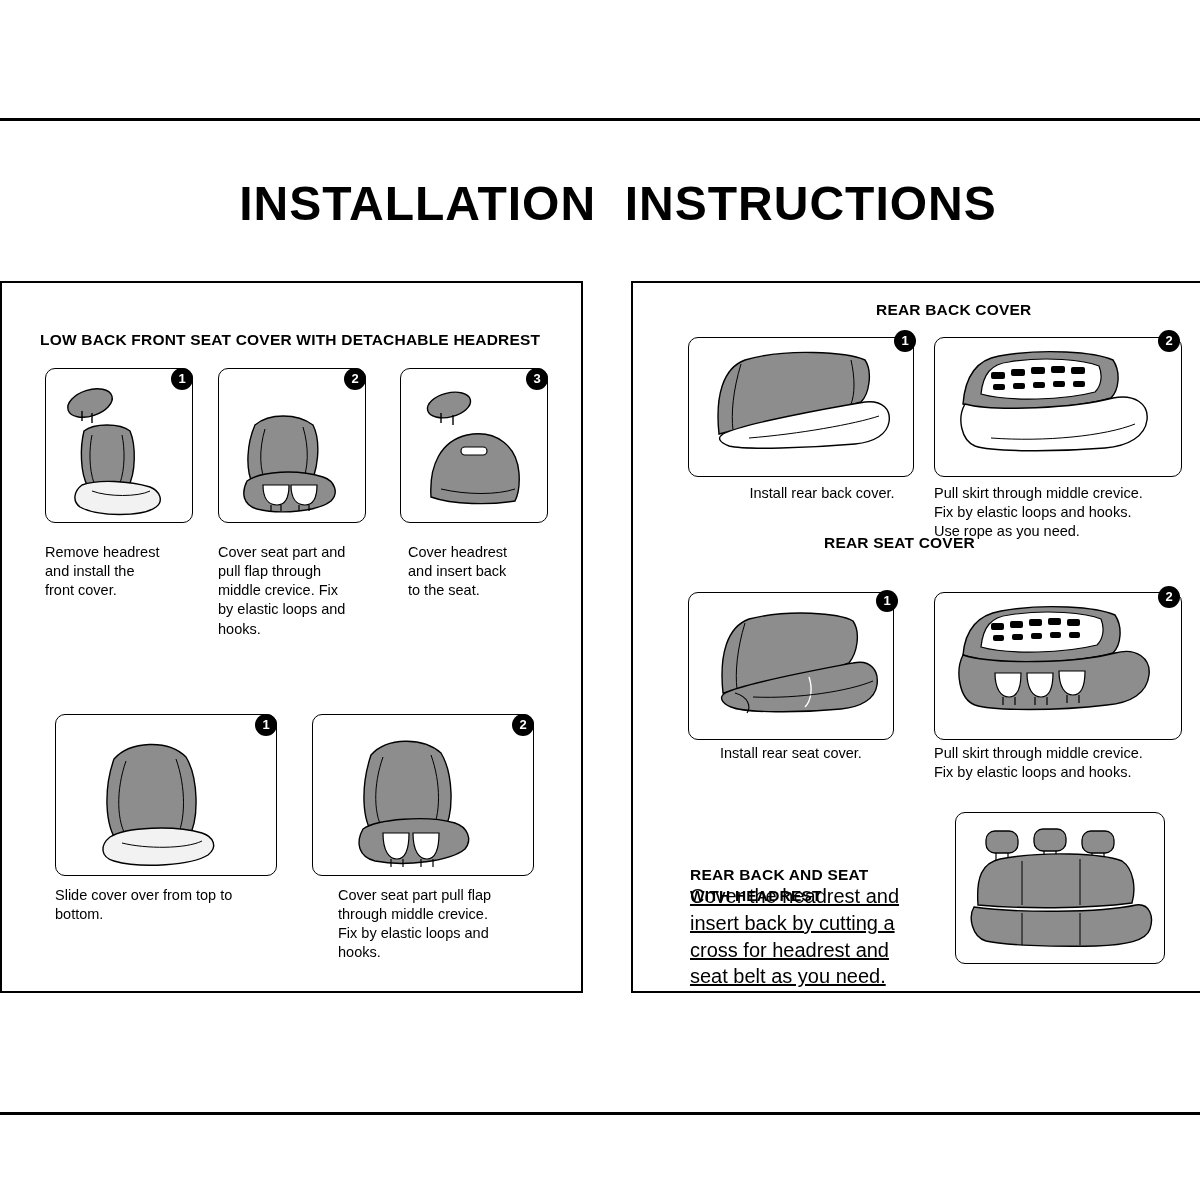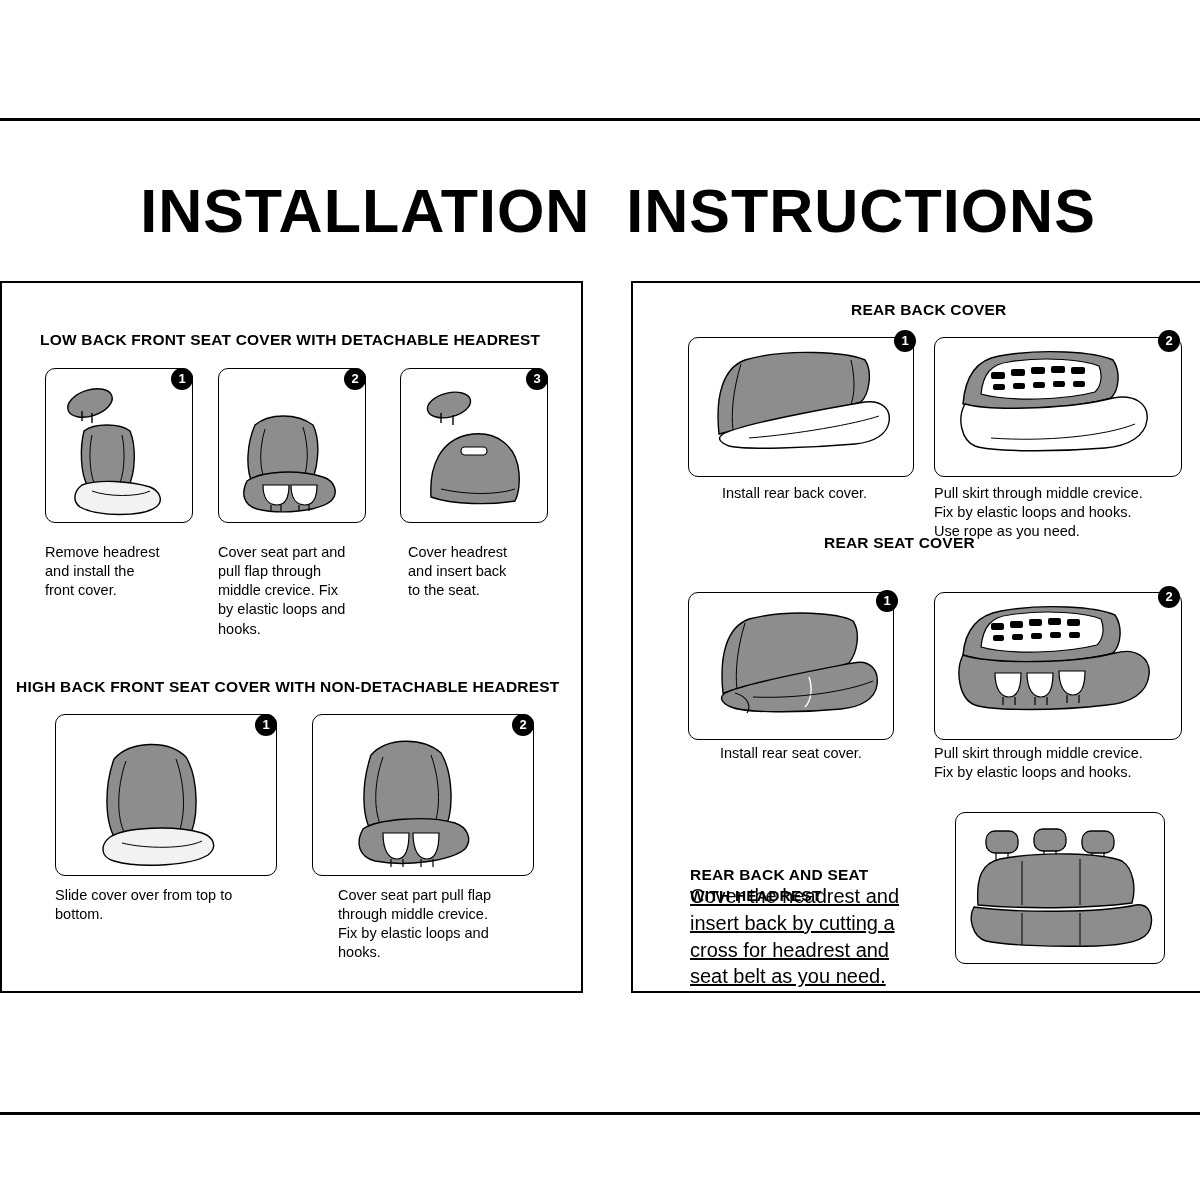--- a/index.html
+++ b/index.html
@@ -31,21 +31,21 @@
   }
   .rule.top { top: 118px; }
   .rule.bottom { top: 1112px; }
 
   
   .title {
     position: absolute;
     left: 0; right: 0;
     top: 176px;
     text-align: center;
-    font-size: 61px;
+    font-size: 48px;
     font-weight: bold;
     letter-spacing: 1px;
     white-space: pre;
     margin-left: 36px;
   }
 
   
   .panel {
     position: absolute;
     border: 2px solid #000;
@@ -181,21 +181,20 @@
       <path d="M30 128 C28 96 40 72 66 66 C96 60 116 78 118 104 C119 118 116 128 114 132 C90 136 52 136 30 128 Z" fill="#8d8d8d" stroke="#000" stroke-width="1.4"></path>
       <rect x="60" y="78" width="26" height="8" rx="4" fill="#fff" stroke="#000" stroke-width="1.2"></rect>
       <path d="M40 120 C66 126 96 126 114 120" fill="none" stroke="#000" stroke-width="1"></path>
     </svg>
   </div>
   <div class="badge" style="left:526px; top:368px;">3</div>
   <div class="cap" style="left:408px; top:543px; width:160px;">Cover headrest
 and insert back
 to the seat.</div>
 
-  <div class="sec-head" style="left:16px; top:678px;">HIGH BACK FRONT SEAT COVER WITH  NON-DETACHABLE HEADREST</div>
 
   <div class="figbox" style="left:55px; top:714px; width:222px; height:162px;">
     <svg width="222" height="162" viewBox="0 0 222 162">
       <path d="M58 44 C48 72 48 110 62 128 C80 142 118 140 132 124 C144 104 142 62 130 42 C112 24 74 26 58 44 Z" fill="#8d8d8d" stroke="#000" stroke-width="1.4"></path>
       <path d="M70 46 C60 74 60 108 72 124" fill="none" stroke="#000" stroke-width="1"></path>
       <path d="M120 44 C130 72 130 106 120 124" fill="none" stroke="#000" stroke-width="1"></path>
       <path d="M54 122 C44 130 44 142 58 146 C86 154 136 150 152 140 C162 132 158 122 146 118 C118 110 70 112 54 122 Z" fill="#f2f2f2" stroke="#000" stroke-width="1.4"></path>
       <path d="M66 128 C90 134 130 134 146 126" fill="none" stroke="#000" stroke-width="1"></path>
     </svg>
   </div>
@@ -215,35 +214,35 @@
     </svg>
   </div>
   <div class="badge" style="left:512px; top:714px;">2</div>
   <div class="cap" style="left:330px; top:886px; width:230px;margin-left:8px;">Cover seat part pull flap
 through middle crevice.
 Fix by elastic loops and
 hooks.</div>
 
   <div class="panel panel-right"></div>
 
-  <div class="sec-head" style="left:851px; top:301px;">REAR BACK COVER</div>
+  <div class="sec-head" style="left:876px; top:301px;">REAR BACK COVER</div>
 
   <div class="figbox" style="left:688px; top:337px; width:226px; height:140px;">
     <svg width="226" height="140" viewBox="0 0 226 140">
 
       <path d="M30 96 C26 58 34 30 56 22 C96 10 158 14 176 22 C184 34 180 56 172 64 C140 74 60 88 30 96 Z" fill="#8d8d8d" stroke="#000" stroke-width="1.4"></path>
       <path d="M52 26 C44 52 42 76 44 92" fill="none" stroke="#000" stroke-width="1"></path>
       <path d="M162 22 C166 40 166 56 162 66" fill="none" stroke="#000" stroke-width="1"></path>
 
       <path d="M34 96 C52 86 140 70 176 64 C194 62 202 72 200 84 C198 96 186 104 166 106 C120 110 56 112 40 108 C30 104 28 100 34 96 Z" fill="#ffffff" stroke="#000" stroke-width="1.4"></path>
       <path d="M60 100 C110 96 166 86 190 78" fill="none" stroke="#000" stroke-width="1"></path>
     </svg>
   </div>
   <div class="badge" style="left:894px; top:330px;">1</div>
-  <div class="cap" style="left:722px; top:484px; width:200px;">Install rear back cover.</div>
+  <div class="cap" style="left:722px; top:484px; width:200px;text-align:center;">Install rear back cover.</div>
 
   <div class="figbox" style="left:934px; top:337px; width:248px; height:140px;">
     <svg width="248" height="140" viewBox="0 0 248 140">
 
       <path d="M28 66 C30 40 40 22 64 18 C108 10 160 14 178 22 C186 34 184 52 176 60 C140 70 60 76 28 66 Z" fill="#8d8d8d" stroke="#000" stroke-width="1.4"></path>
       <path d="M46 56 C48 36 56 26 74 24 C110 18 150 22 164 28 C168 38 166 48 160 54 C130 62 74 64 46 56 Z" fill="#ffffff" stroke="#000" stroke-width="1.2"></path>
       <g fill="#000">
         <rect x="56" y="34" width="14" height="7" rx="2"></rect>
         <rect x="76" y="31" width="14" height="7" rx="2"></rect>
         <rect x="96" y="29" width="14" height="7" rx="2"></rect>

